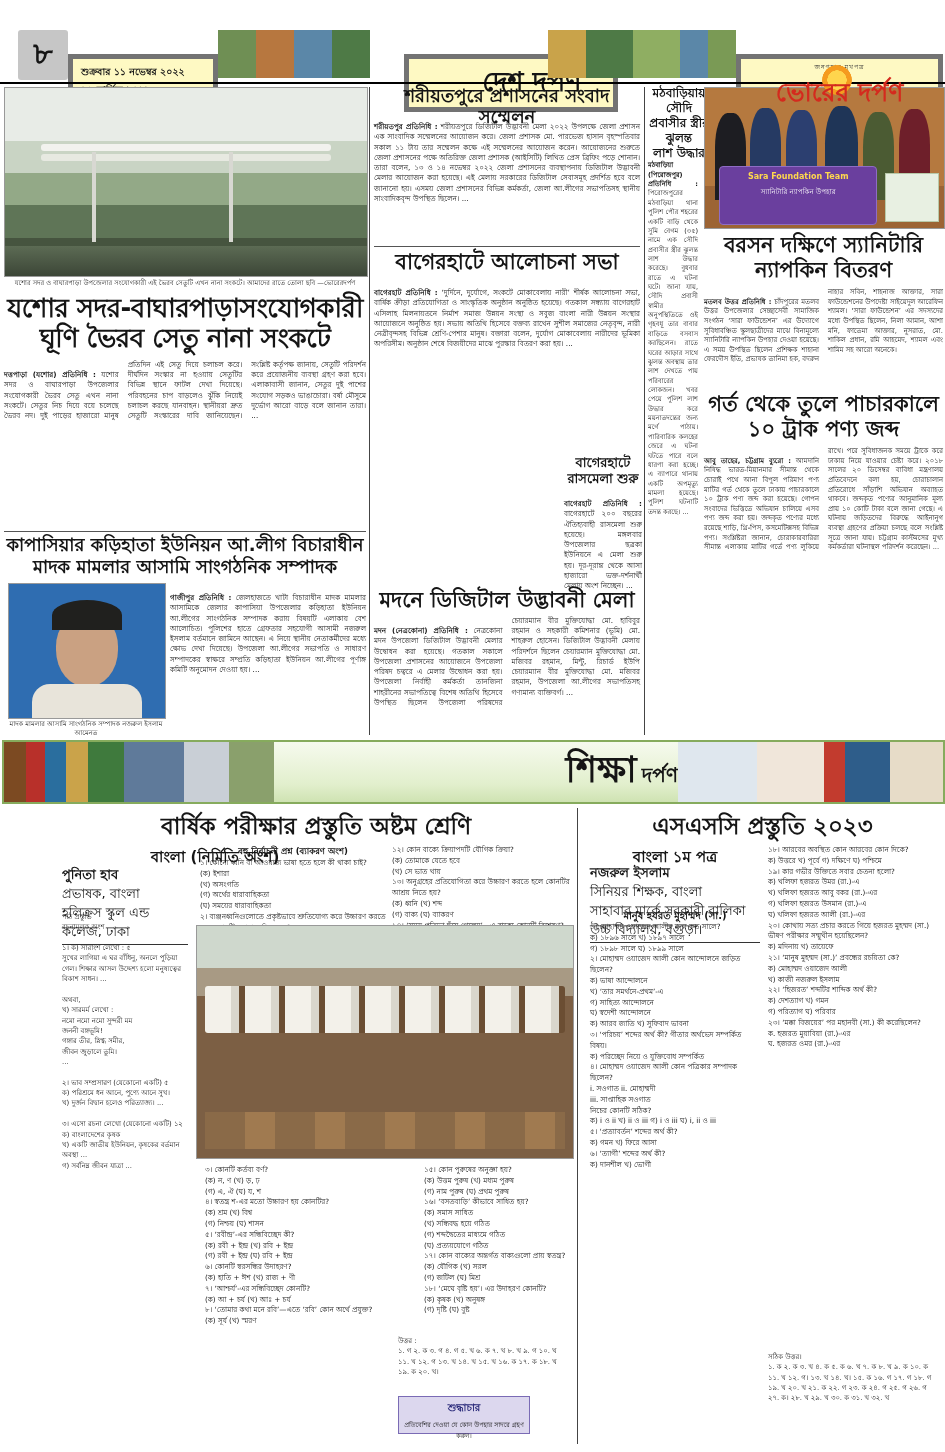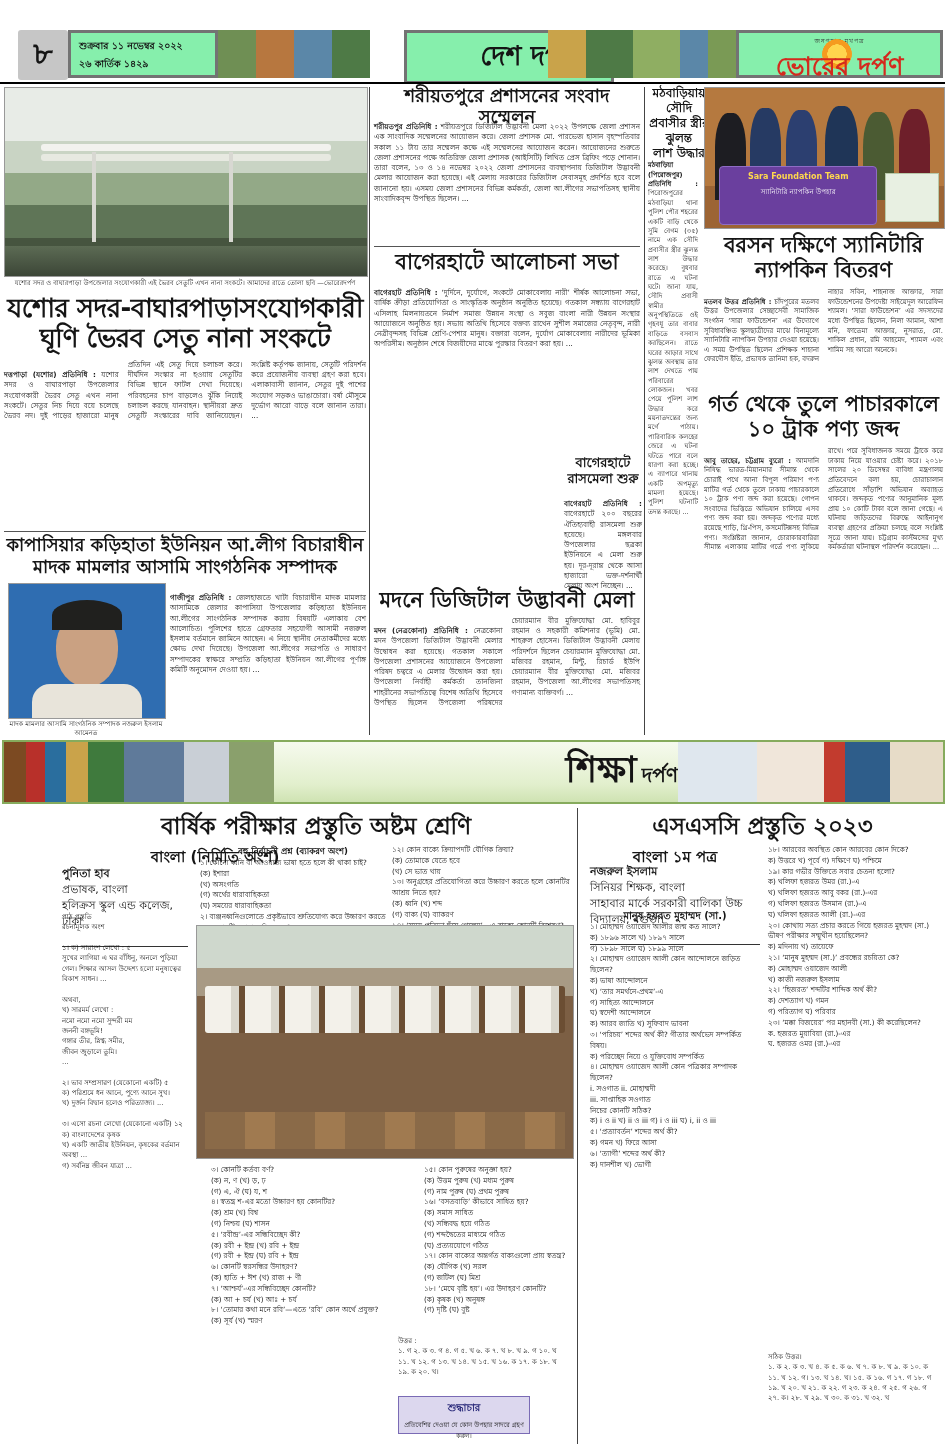--- a/index.html
+++ b/index.html
@@ -14,32 +14,32 @@
   .cols3{column-count:3;column-gap:9px;}
   .h-xl{font-size:26px;font-weight:800;line-height:1.12;text-align:center;letter-spacing:-0.5px;}
   .h-lg{font-size:21px;font-weight:800;line-height:1.15;text-align:center;}
   .h-md{font-size:18px;font-weight:800;line-height:1.15;text-align:center;}
   .h-sm{font-size:13px;font-weight:800;line-height:1.2;text-align:center;}
   .rule-h{position:absolute;background:#000;height:2px;}
   .rule-h-thin{position:absolute;background:#555;height:1px;}
   .rule-v{position:absolute;background:#444;width:1px;}
   .photo{position:absolute;overflow:hidden;border:1px solid #999;}
   .caption{font-size:6.6px;line-height:1.3;text-align:center;color:#222;}
-  .creambox{background:#86efac;border:3px solid #737373;}
+  .creambox{background:#fef9c3;border:5px solid #737373;margin-top:24px;}
   .masthead-desh{font-size:27px;font-weight:800;}
   .masthead-bhorer{font-size:25px;font-weight:800;color:#d42a1e;position:relative;z-index:2;}
   .tagline{font-size:6px;color:#333;letter-spacing:1px;}
   .sun{position:absolute;width:30px;height:30px;border-radius:50%;
        background:radial-gradient(circle,#ffd54d 0 45%,#f59b1f 46% 70%,rgba(245,155,31,0) 71%);z-index:1;}
   .edu-banner{background:linear-gradient(180deg,#f6faee 0%,#e2efcd 70%,#cfe3b2 100%);border:2px solid #86ab5d;}
   .edu-title-main{font-size:36px;font-weight:800;}
   .edu-title-sub{font-size:20px;font-weight:800;}
   .edu-head{font-size:23px;font-weight:800;text-align:center;}
   .subject-head{font-size:15px;font-weight:800;text-align:center;}
-  .authorblock{font-size:11px;line-height:1.45;border-bottom:1px solid #333;padding-bottom:16px;}
+  .authorblock{font-size:13px;line-height:1.45;border-bottom:1px solid #333;padding-bottom:3px;}
   .qcol{font-size:7.2px;line-height:1.5;white-space:pre-line;text-align:left;}
   .shudbox{background:#dcd7ee;border:1.5px solid #7a6bb5;}
 </style>
 </head>
 <body>
 
 <div class="page">
 
   <div class="abs" style="left:18px;top:30px;width:50px;height:50px;background:#c6c6c6;border-radius:3px;display:flex;align-items:center;justify-content:center;">
     <span style="font-size:30px;font-weight:800;">৮</span>
@@ -211,21 +211,21 @@
 ১৪। ‘সমুদ্র প্রতিভা ছুঁয়ে গেলেম’—এ বাক্যে কোনটি বিশেষণ?
 (ক) সমুদ্র        (খ) প্রতিভা
 (গ) ছুঁয়ে         (ঘ) গেলেম</div>
 
   <div class="photo" style="left:196px;top:925px;width:376px;height:232px;background:linear-gradient(180deg,#cfd8cd 0 18%,#a89a84 18% 30%,#7c5f44 30% 100%);">
     <div style="position:absolute;left:2%;top:26%;width:96%;height:20%;background:repeating-linear-gradient(90deg,#f3f1ea 0 26px,#d9d6cc 26px 34px,#6b4e33 34px 40px);border-radius:3px;"></div>
     <div style="position:absolute;left:2%;top:52%;width:96%;height:22%;background:repeating-linear-gradient(90deg,#f6f4ee 0 30px,#dcd8cd 30px 40px,#7a5a3c 40px 46px;);"></div>
     <div style="position:absolute;left:2%;top:80%;width:96%;height:16%;background:repeating-linear-gradient(90deg,#8a6a48 0 40px,#a07a50 40px 70px);"></div>
   </div>
 
-  <div class="abs qcol" style="left:211px;top:1165px;width:208px;height:272px;">৩। কোনটি কর্তব্য বর্ণ?
+  <div class="abs qcol" style="left:205px;top:1165px;width:208px;height:272px;">৩। কোনটি কর্তব্য বর্ণ?
 (ক) ন, ণ          (খ) ড়, ঢ়
 (গ) এ, ঐ          (ঘ) য, শ
 ৪। স্বতন্ত্র শ-এর মতো উচ্চারণ হয় কোনটির?
 (ক) শ্রম          (খ) বিশ্ব
 (গ) নিশ্চয়        (ঘ) শাসন
 ৫। ‘রবীন্দ্র’-এর সন্ধিবিচ্ছেদ কী?
 (ক) রবী + ইন্দ্র    (খ) রবি + ইন্দ্র
 (গ) রবী + ইন্দ্র    (ঘ) রবি + ইন্দ্র
 ৬। কোনটি স্বরসন্ধির উদাহরণ?
 (ক) হাতি + ঈশ     (খ) রাজ + ণী

